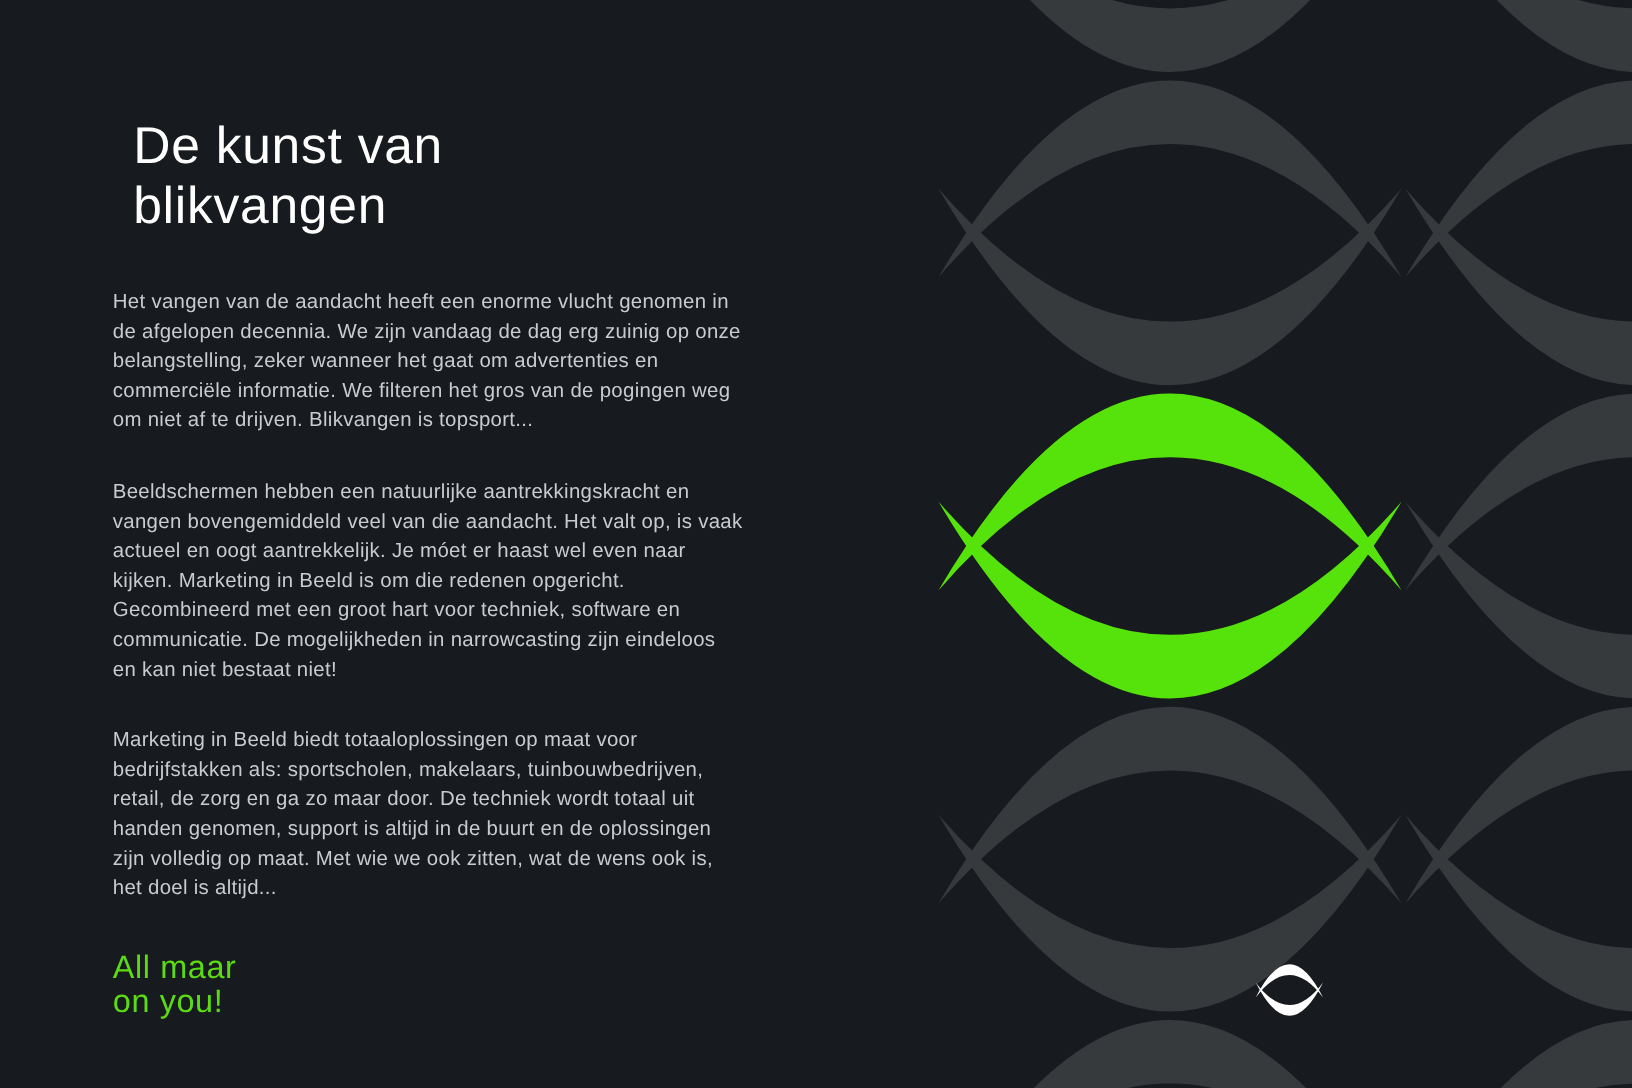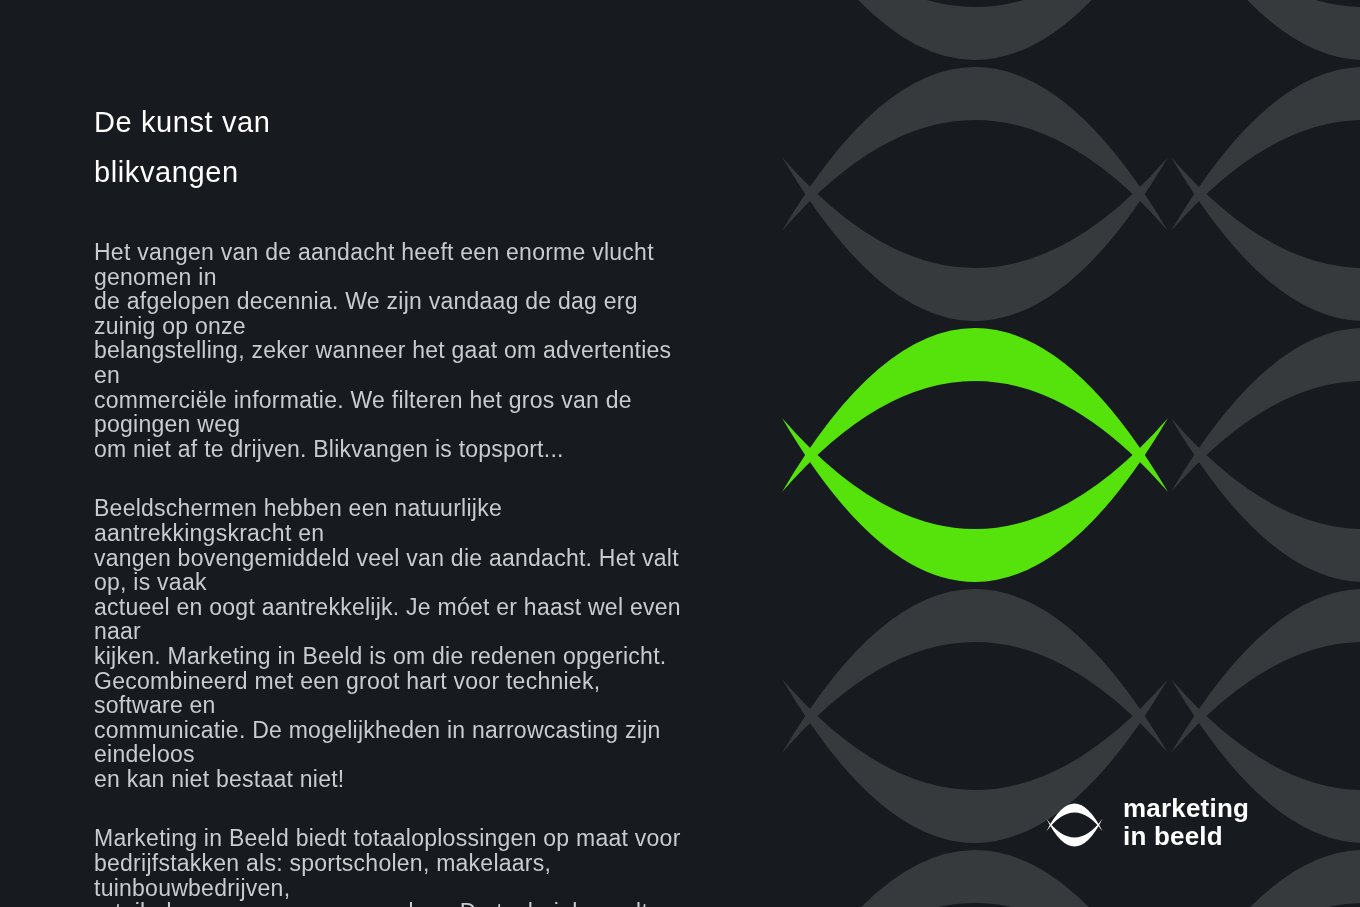--- a/index.html
+++ b/index.html
@@ -9,25 +9,25 @@
     font-family:"Liberation Sans","DejaVu Sans",sans-serif;
   }
   .stage{position:absolute;inset:0;width:1360px;height:907px;overflow:hidden;}
 
   
   .pattern{position:absolute;top:0;left:760px;width:600px;height:907px;display:block;}
 
   
   .content{position:absolute;left:94px;top:0;width:588px;color:#C9CCCE;}
   .content h1{
-    margin:97px 0 0 0;font-size:29px;line-height:50px;font-weight:400;
+    margin:97px 0 0 17px;font-size:43px;line-height:50px;font-weight:400;
     color:#FFFFFF;letter-spacing:0.6px;white-space:pre-line;
   }
   .content p{
-    margin:0;white-space:pre-line;font-size:23px;line-height:24.6px;
+    margin:0;white-space:pre-line;font-size:17px;line-height:24.6px;
     letter-spacing:0.25px;font-weight:400;color:#C9CCCE;
   }
   .content p.first{margin-top:43px;}
   .content p.next{margin-top:35px;}
   .cta{
     margin-top:39px;font-size:27px;line-height:28px;letter-spacing:0.5px;
     color:#5CDB14;white-space:pre-line;font-weight:400;
   }
 
   
@@ -86,17 +86,15 @@
 zijn volledig op maat. Met wie we ook zitten, wat de wens ook is,
 het doel is altijd...</p>
     <div class="cta">All maar
 on you!</div>
   </main>
 
   <div class="brand">
     <svg class="mark" width="57" height="44" viewBox="-196 -130 392 260" preserveAspectRatio="none" aria-hidden="true">
       <use href="#eye" fill="#FFFFFF"></use>
     </svg>
-    <div class="wordmark">marketing
-in beeld</div>
   </div>
 
 </div>
 
 </body></html>

